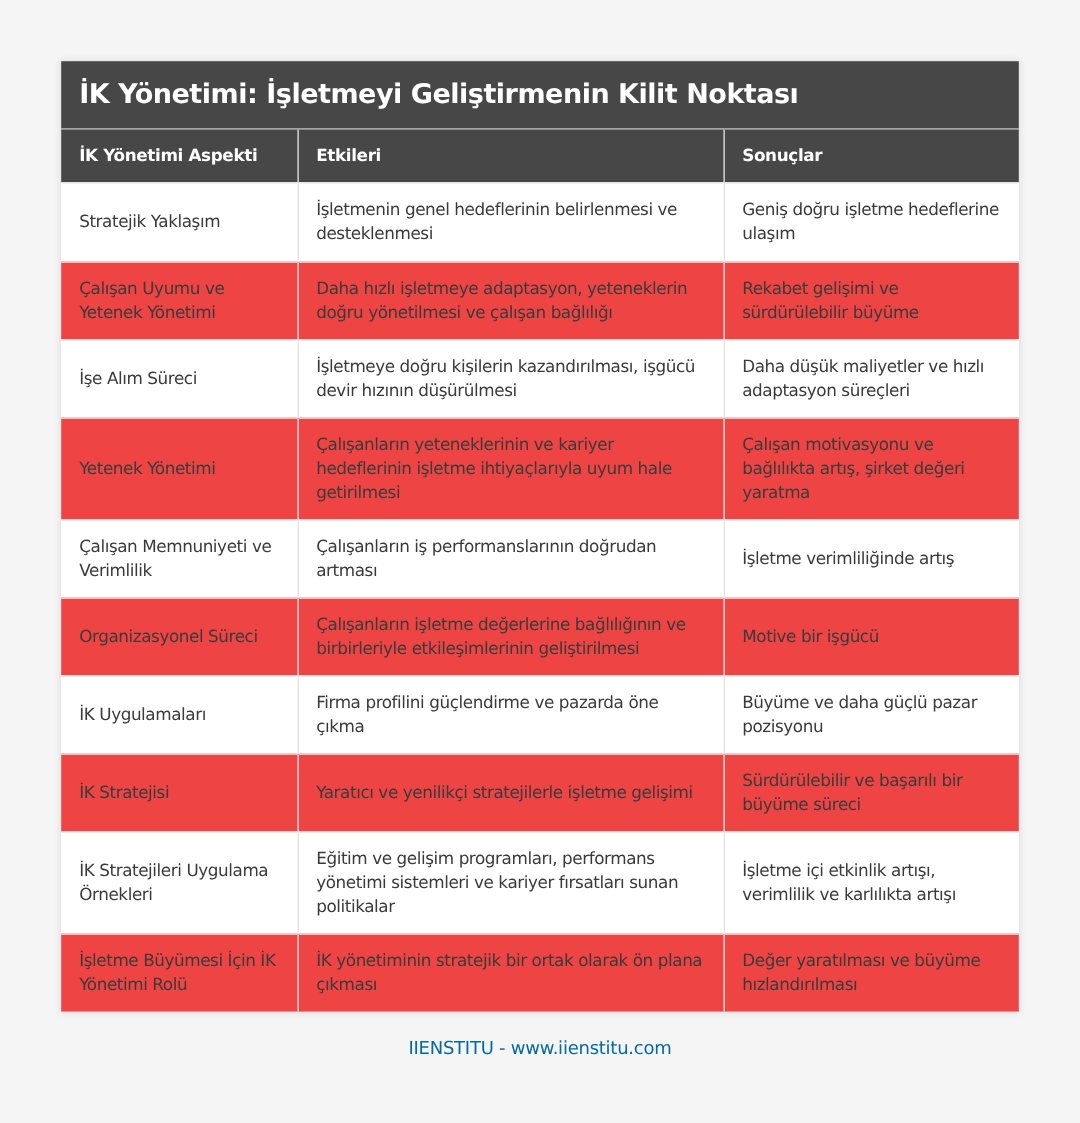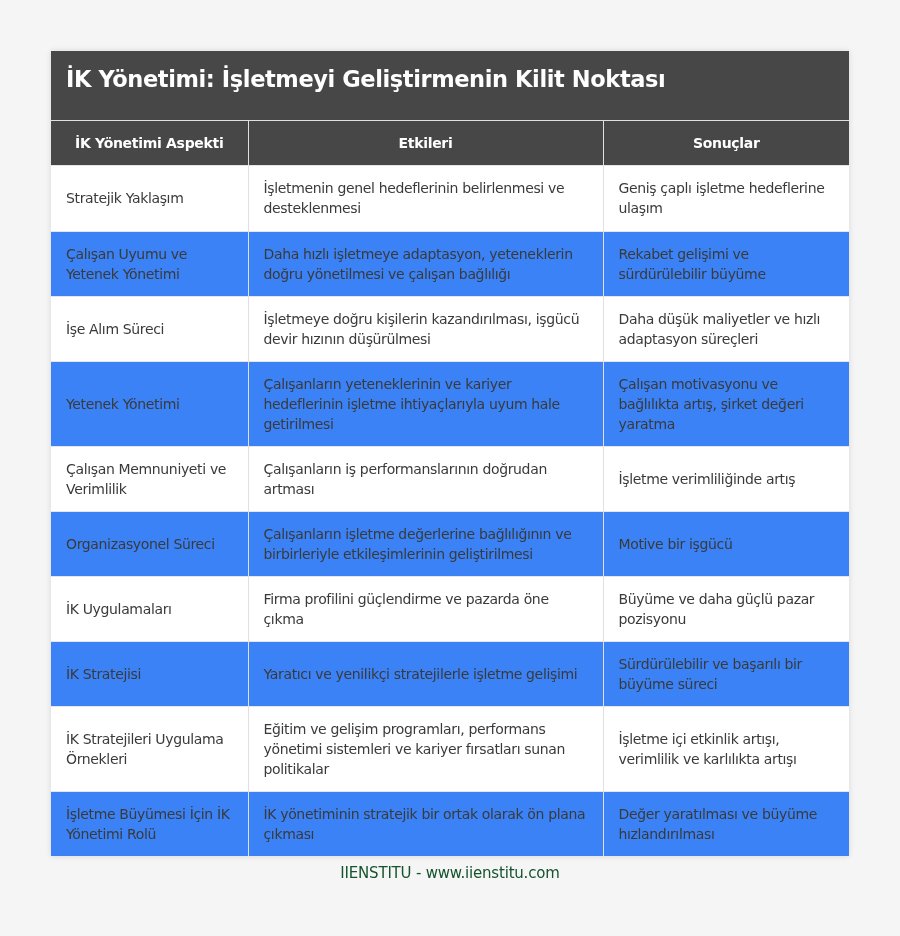--- a/index.html
+++ b/index.html
@@ -8,45 +8,45 @@
       background: #f5f5f5;
       font-family: "DejaVu Sans", "Liberation Sans", sans-serif;
       color: #333;
     }
     .wrap {
       position: absolute; left: 51px; top: 51px; width: 798px;
       background: #fff;
       box-shadow: 0 0 6px rgba(0,0,0,0.12);
     }
     .title {
-      height: 70px; background: #474747; color: #fff;
+      height: 57px; background: #474747; color: #fff;
       font-size: 22.5px; font-weight: bold;
       padding-left: 15px; line-height: 57px;
       letter-spacing: -0.4px;
       border-bottom: 1px solid #e0e0e0;
     }
     table { border-collapse: collapse; width: 798px; table-layout: fixed; }
     th {
-      background: #474747; color: #fff; text-align: center;
+      background: #474747; color: #fff; text-align: left;
       font-size: 14px; font-weight: bold; height: 44px;
       padding: 0 15px; letter-spacing: -0.3px;
       border-left: 1px solid #e0e0e0;
     }
     th:first-child { border-left: none; }
     td {
       font-size: 14px; line-height: 20px; padding: 12px 15px;
       vertical-align: middle; letter-spacing: -0.35px; color: #3a3a3a;
       border-left: 1px solid #e0e0e0; border-top: 1px solid #e6e6e6;
     }
     td:first-child { border-left: none; }
-    tr.even td { background: #3b82f6; }
+    tr.even td { background: #ef4444; }
     tr.odd td { background: #ffffff; }
     .footer {
       position: absolute; left: 0; top: 864px; width: 900px;
-      text-align: center; font-size: 15px; color: #14532d; letter-spacing: -0.2px;
+      text-align: center; font-size: 15px; color: #0369a1; letter-spacing: -0.2px;
     }
   </style>
 </head>
 <body>
 
 <div class="wrap">
   <div class="title">İK Yönetimi: İşletmeyi Geliştirmenin Kilit Noktası</div>
   <table>
     <colgroup>
       <col style="width:197px">
@@ -57,21 +57,21 @@
       <tr>
         <th>İK Yönetimi Aspekti</th>
         <th>Etkileri</th>
         <th>Sonuçlar</th>
       </tr>
     </thead>
     <tbody>
       <tr class="odd" style="height:66px">
         <td>Stratejik Yaklaşım</td>
         <td>İşletmenin genel hedeflerinin belirlenmesi ve desteklenmesi</td>
-        <td>Geniş çaplı işletme hedeflerine ulaşım</td>
+        <td>Geniş doğru işletme hedeflerine ulaşım</td>
       </tr>
       <tr class="even" style="height:65px">
         <td>Çalışan Uyumu ve Yetenek Yönetimi</td>
         <td>Daha hızlı işletmeye adaptasyon, yeteneklerin doğru yönetilmesi ve çalışan bağlılığı</td>
         <td>Rekabet gelişimi ve sürdürülebilir büyüme</td>
       </tr>
       <tr class="odd" style="height:65px">
         <td>İşe Alım Süreci</td>
         <td>İşletmeye doğru kişilerin kazandırılması, işgücü devir hızının düşürülmesi</td>
         <td>Daha düşük maliyetler ve hızlı adaptasyon süreçleri</td>

